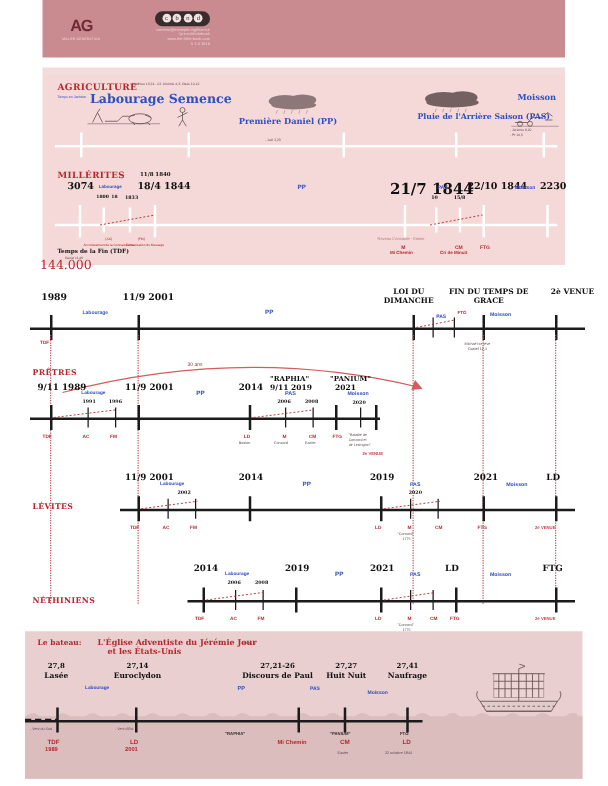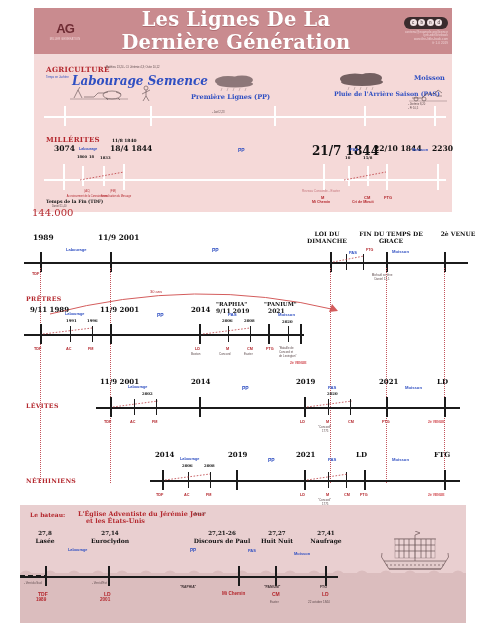--- a/index.html
+++ b/index.html
@@ -7,21 +7,21 @@
     width: 486px; height: 629px;
     font-family: "Liberation Sans", sans-serif;
     background: #ffffff;
     overflow: hidden;
     position: relative;
   }
   .page { position: relative; width:486px; height:629px; background:#fff; }
 
   
   .header {
-    position:absolute; left:34px; top:8px; width:418px; height:46px;
+    position:absolute; left:34px; top:0; width:418px; height:46px;
     background:#c98b8f;
     display:flex; align-items:center;
   }
   .logo-box { width:62px; display:flex; flex-direction:column; align-items:center; justify-content:center; }
   .logo-mark { font-size:13px; color:#6e2b33; letter-spacing:-1px; font-weight:bold; line-height:1; }
   .logo-sub { font-size:2.6px; color:#f3d7d9; margin-top:3px; letter-spacing:.2px; }
   .header-title {
     flex:1; text-align:center; color:#ffffff;
     font-family:"DejaVu Serif", serif; font-weight:bold;
     font-size:19.5px; letter-spacing:.2px; text-shadow:0 1px 0 rgba(120,50,55,.35);
@@ -77,21 +77,20 @@
 </head>
 <body>
 
 <div class="page">
 
   <div class="header">
     <div class="logo-box">
       <div class="logo-mark">AG</div>
       <div class="logo-sub">MILLER GENERATION</div>
     </div>
-    <div class="header-title">Les Lignes De La Dernière Génération</div>
     <div class="cc-box">
       <div class="cc-badge">
         <i>c</i>
           <i>b</i>
           <i>n</i>
           <i>d</i>
       </div>
       <div class="cc-lines">
         <div>contenu@example.org/licence</div>
         <div>lyre-edit/citebook</div>
@@ -100,21 +99,21 @@
       </div>
     </div>
   </div>
   <div class="header-band"></div>
 
   <div class="panel-top">
 
     <div class="t serif red" style="left:12px; top:6px; font-size:7.2px; font-weight:bold; letter-spacing:.3px;">AGRICULTURE</div>
     <div class="t" style="left:70px; top:7px; font-size:2.7px; color:#5d4a4c;">- Matthieu 13,24 - Cf. Jérémie 4,3; Osée 10,12</div>
     <div class="t" style="left:12px; top:16px; font-size:2.8px; color:#2f4fc2; width:24px; white-space:normal; line-height:3.4px;">Temps en Jachère</div>
-    <div class="t serif blue" style="left:38px; top:15px; font-size:12px; font-weight:bold;font-style:italic;">Labourage Semence</div>
+    <div class="t serif blue" style="left:38px; top:15px; font-size:10px; font-weight:bold;">Labourage Semence</div>
 
     <svg class="sketch" style="left:34px; top:24px;" width="62" height="18" viewBox="0 0 62 18">
       <g stroke="#4a3b3d" stroke-width=".6" fill="none">
         <path d="M6 14 L10 6 L14 14 M10 6 L12 3"></path>
         <path d="M16 13 L26 13 L30 9 L36 9"></path>
         <ellipse cx="44" cy="11" rx="9" ry="4"></ellipse>
         <path d="M36 9 L40 8 M48 8 L53 10 M38 14 L40 16 M50 14 L52 16"></path>
         <path d="M2 15 L60 15" stroke-width=".4"></path>
       </g>
     </svg>
@@ -128,21 +127,21 @@
     <svg class="sketch" style="left:178px; top:12px;" width="50" height="20" viewBox="0 0 50 20">
       <g fill="#5c4a4c" opacity=".75">
         <ellipse cx="16" cy="9" rx="13" ry="5"></ellipse>
         <ellipse cx="30" cy="8" rx="11" ry="4.5"></ellipse>
         <ellipse cx="23" cy="12" rx="18" ry="3.5"></ellipse>
       </g>
       <g stroke="#5c4a4c" stroke-width=".5" opacity=".6">
         <path d="M10 16 L9 19 M16 16 L15 19 M22 16 L21 19 M28 16 L27 19 M34 16 L33 19"></path>
       </g>
     </svg>
-    <div class="t serif blue" style="left:157px; top:34px; font-size:6.6px; font-weight:bold;">Première Lignes (PP)</div>
+    <div class="t serif blue" style="left:157px; top:34px; font-size:6.6px; font-weight:bold;">Première Daniel (PP)</div>
     <div class="t" style="left:178px; top:52px; font-size:2.7px; color:#5d4a4c;">- Joël 2,23</div>
 
     <svg class="sketch" style="left:303px; top:10px;" width="52" height="20" viewBox="0 0 52 20">
       <g fill="#4e3c3e" opacity=".85">
         <ellipse cx="18" cy="9" rx="15" ry="5.5"></ellipse>
         <ellipse cx="33" cy="8" rx="12" ry="5"></ellipse>
         <ellipse cx="25" cy="12" rx="21" ry="4"></ellipse>
       </g>
       <g stroke="#4e3c3e" stroke-width=".5" opacity=".6">
         <path d="M12 17 L11 20 M18 17 L17 20 M24 17 L23 20 M30 17 L29 20 M36 17 L35 20"></path>

